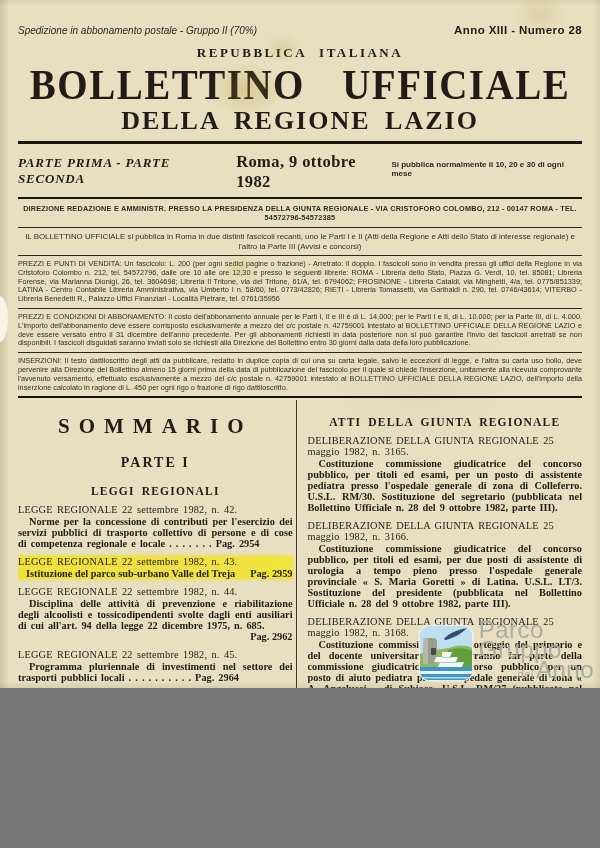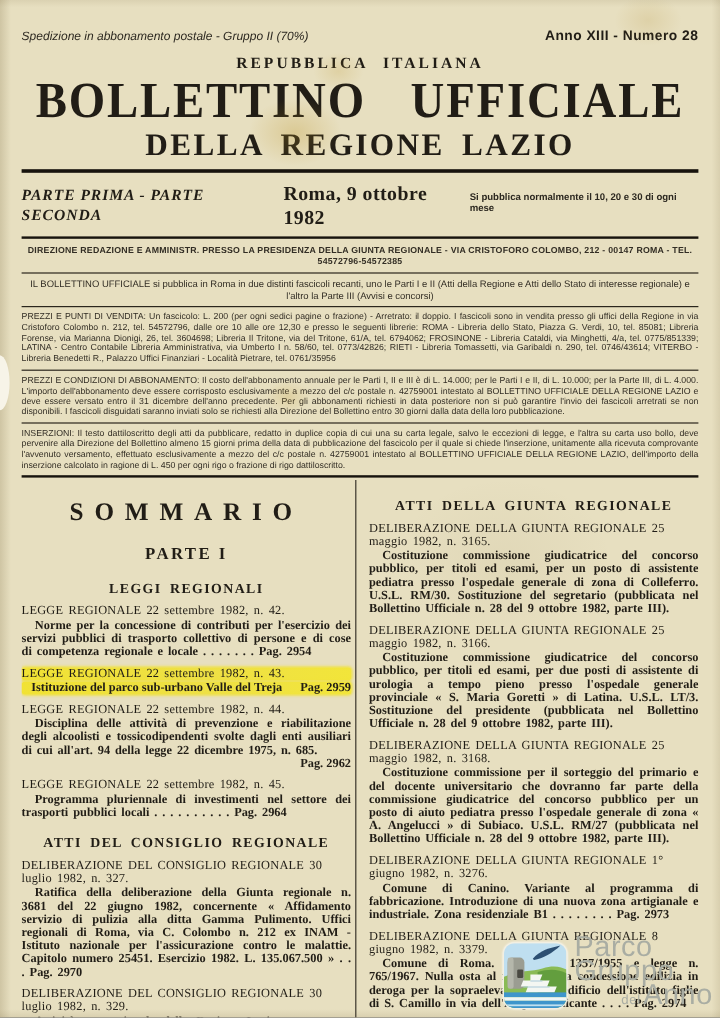--- a/index.html
+++ b/index.html
@@ -1,17 +1,17 @@
 <!DOCTYPE html>
 <html><head>
 <meta charset="utf-8">
 <style>
   html,body{margin:0;padding:0;background:#777;}
   .page{
-    position:relative;width:600px;height:848px;margin:0 auto;
+    position:relative;width:600px;height:688px;margin:0 auto;
     background:#e7dfc0;overflow:hidden;
     font-family:"Liberation Serif",serif;color:#211d16;
   }
   
   .page::before{
     content:"";position:absolute;inset:0;pointer-events:none;z-index:5;
     background:
       radial-gradient(55px 40px at 41% 13%, rgba(186,146,36,.28), rgba(186,146,36,0) 70%),
       radial-gradient(30px 22px at 47% 7%, rgba(186,146,36,.18), rgba(186,146,36,0) 70%),
       radial-gradient(26px 20px at 40% 39%, rgba(186,146,36,.20), rgba(186,146,36,0) 70%),

